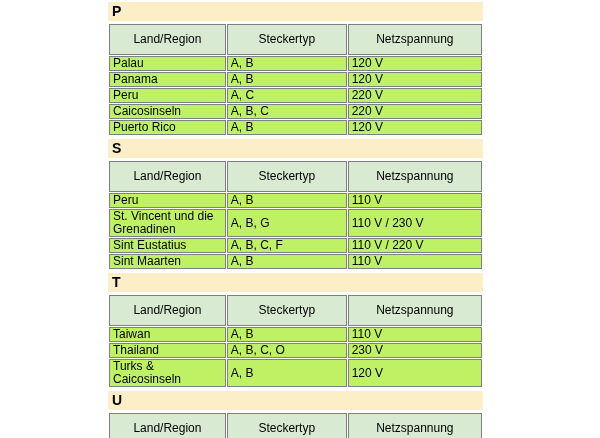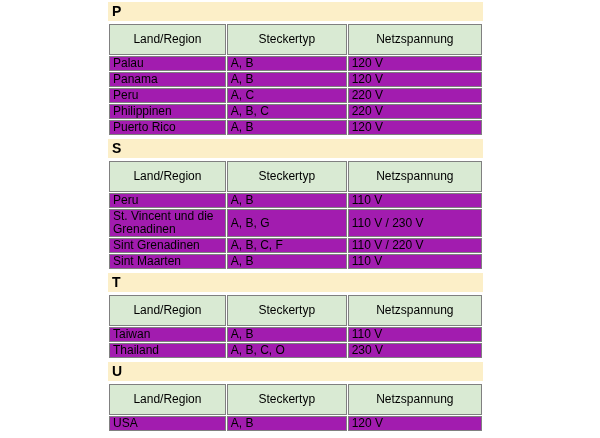--- a/index.html
+++ b/index.html
@@ -47,21 +47,21 @@
   th {
     background: #d9ead3;
     border: 1px solid #808080;
     font-size: 12px;
     font-weight: normal;
     text-align: center;
     line-height: 13px;
     padding: 8px 2px;
   }
   td {
-    background: #a21caf;
+    background: #bef264;
     border: 1px solid #808080;
     font-size: 12px;
     line-height: 13px;
     padding: 0 3px;
     text-align: left;
     vertical-align: middle;
     overflow: hidden;
     white-space: normal;
   }
 </style>
@@ -98,21 +98,21 @@
     <td>120 V</td>
   </tr>
 
   <tr>
     <td>Peru</td>
     <td>A, C</td>
     <td>220 V</td>
   </tr>
 
   <tr>
-    <td>Philippinen</td>
+    <td>Caicosinseln</td>
     <td>A, B, C</td>
     <td>220 V</td>
   </tr>
 
   <tr>
     <td>Puerto Rico</td>
     <td>A, B</td>
     <td>120 V</td>
   </tr>
 </tbody>
@@ -141,21 +141,21 @@
     <td>110 V</td>
   </tr>
 
   <tr>
     <td>St. Vincent und die Grenadinen</td>
     <td>A, B, G</td>
     <td>110 V / 230 V</td>
   </tr>
 
   <tr>
-    <td>Sint Grenadinen</td>
+    <td>Sint Eustatius</td>
     <td>A, B, C, F</td>
     <td>110 V / 220 V</td>
   </tr>
 
   <tr>
     <td>Sint Maarten</td>
     <td>A, B</td>
     <td>110 V</td>
   </tr>
 
@@ -185,20 +185,25 @@
     <td>110 V</td>
   </tr>
 
   <tr>
     <td>Thailand</td>
     <td>A, B, C, O</td>
     <td>230 V</td>
   </tr>
 
 
+  <tr>
+    <td>Turks &amp; Caicosinseln</td>
+    <td>A, B</td>
+    <td>120 V</td>
+  </tr>
 </tbody>
     </table>
   </section>
 
   <section>
     <div class="section-label">U</div>
     <table>
       <colgroup>
         <col class="c1">
             <col class="c2">

